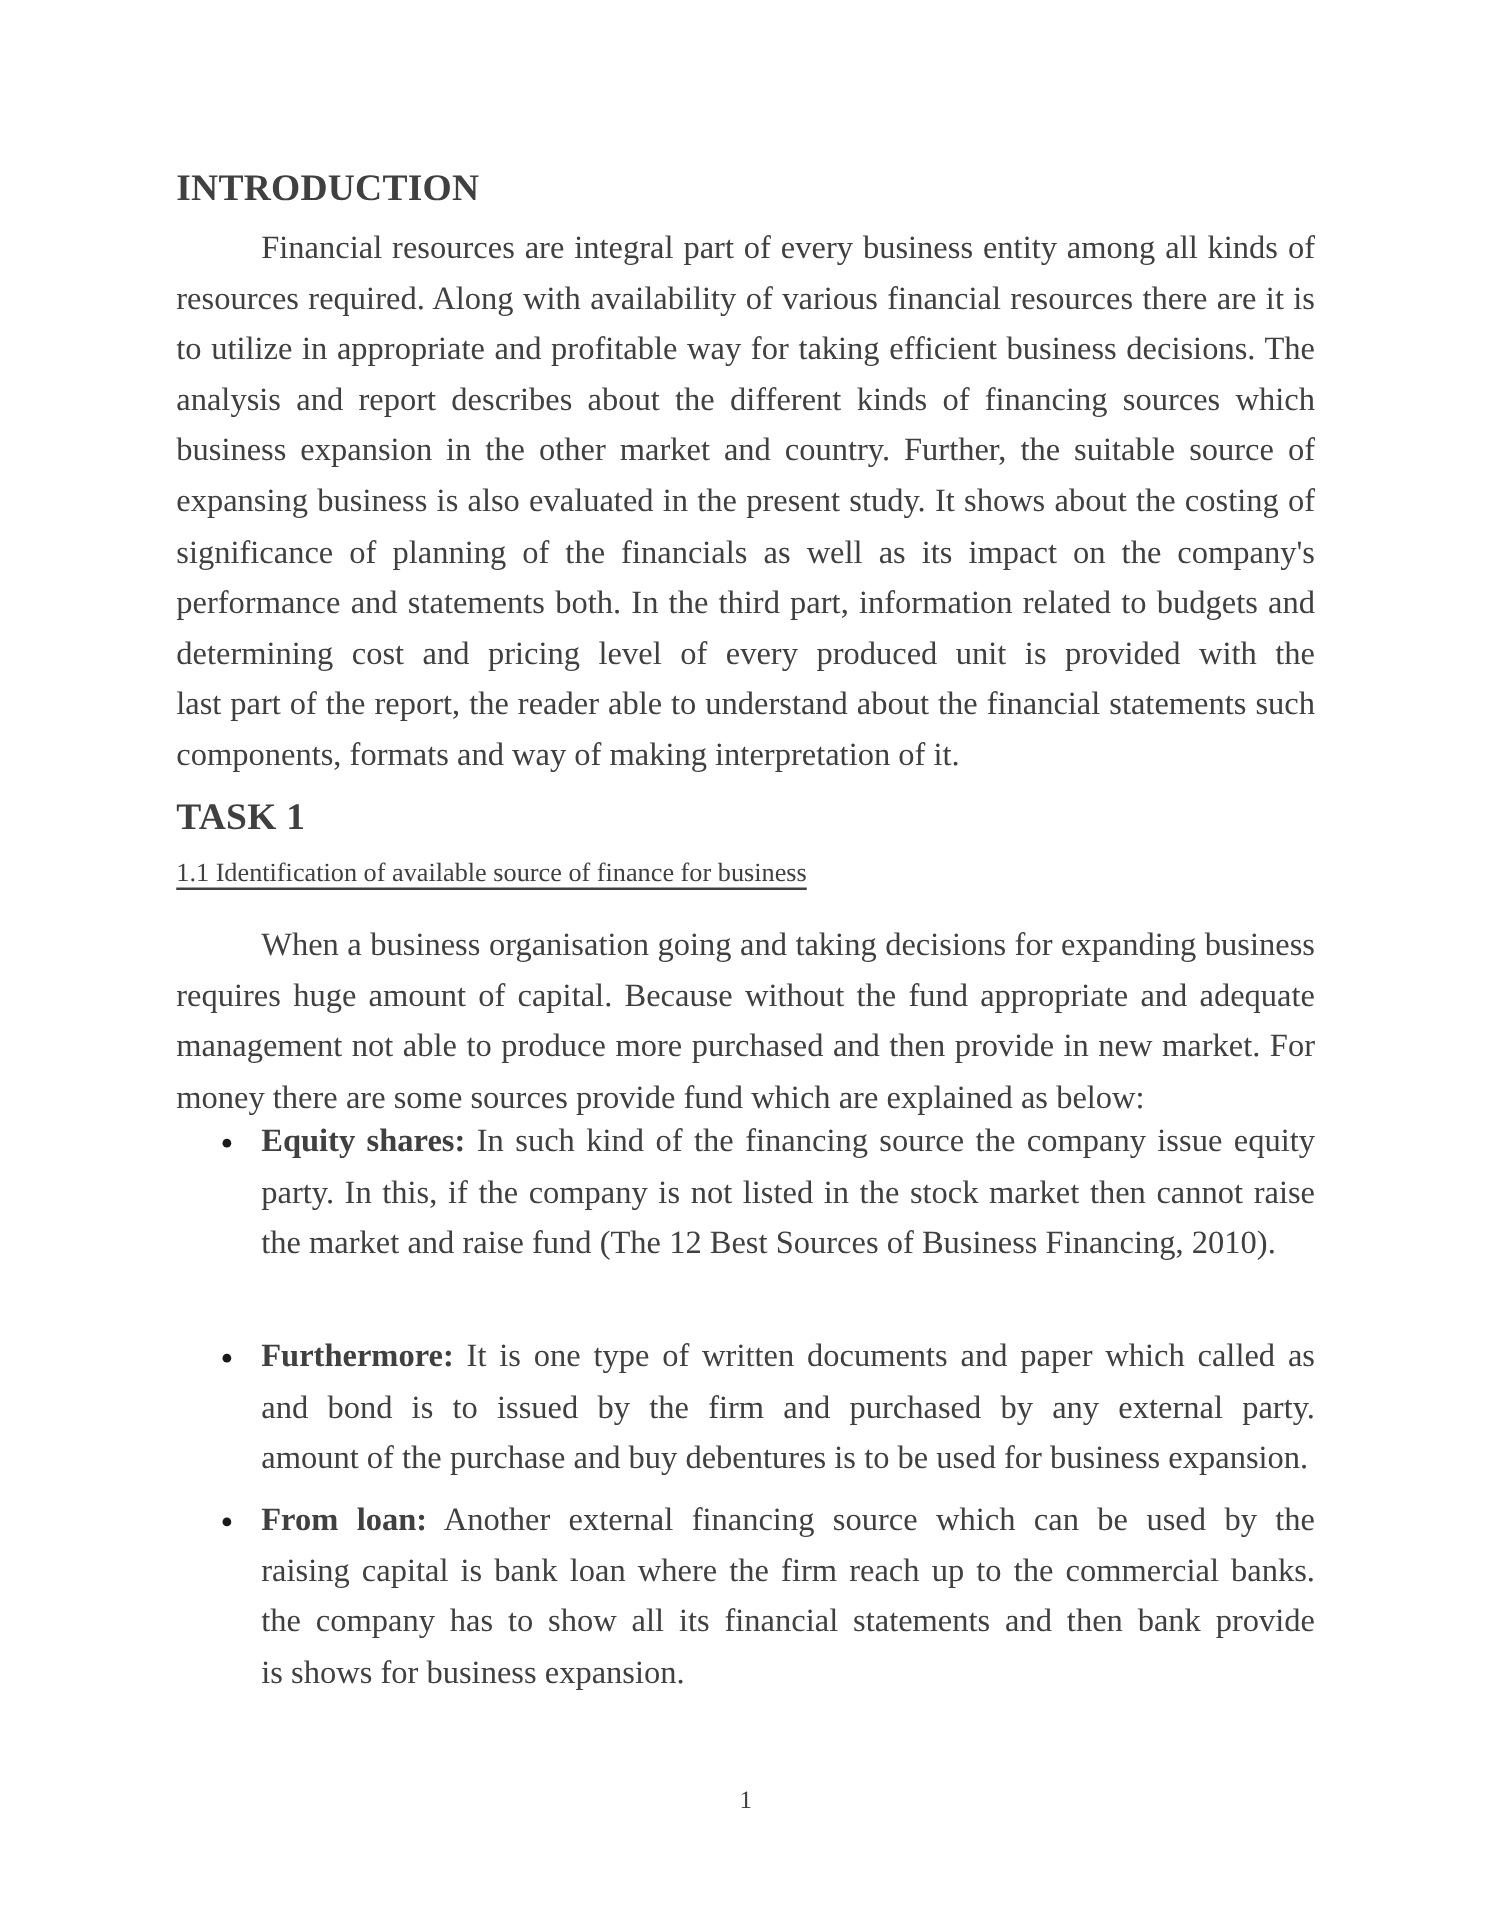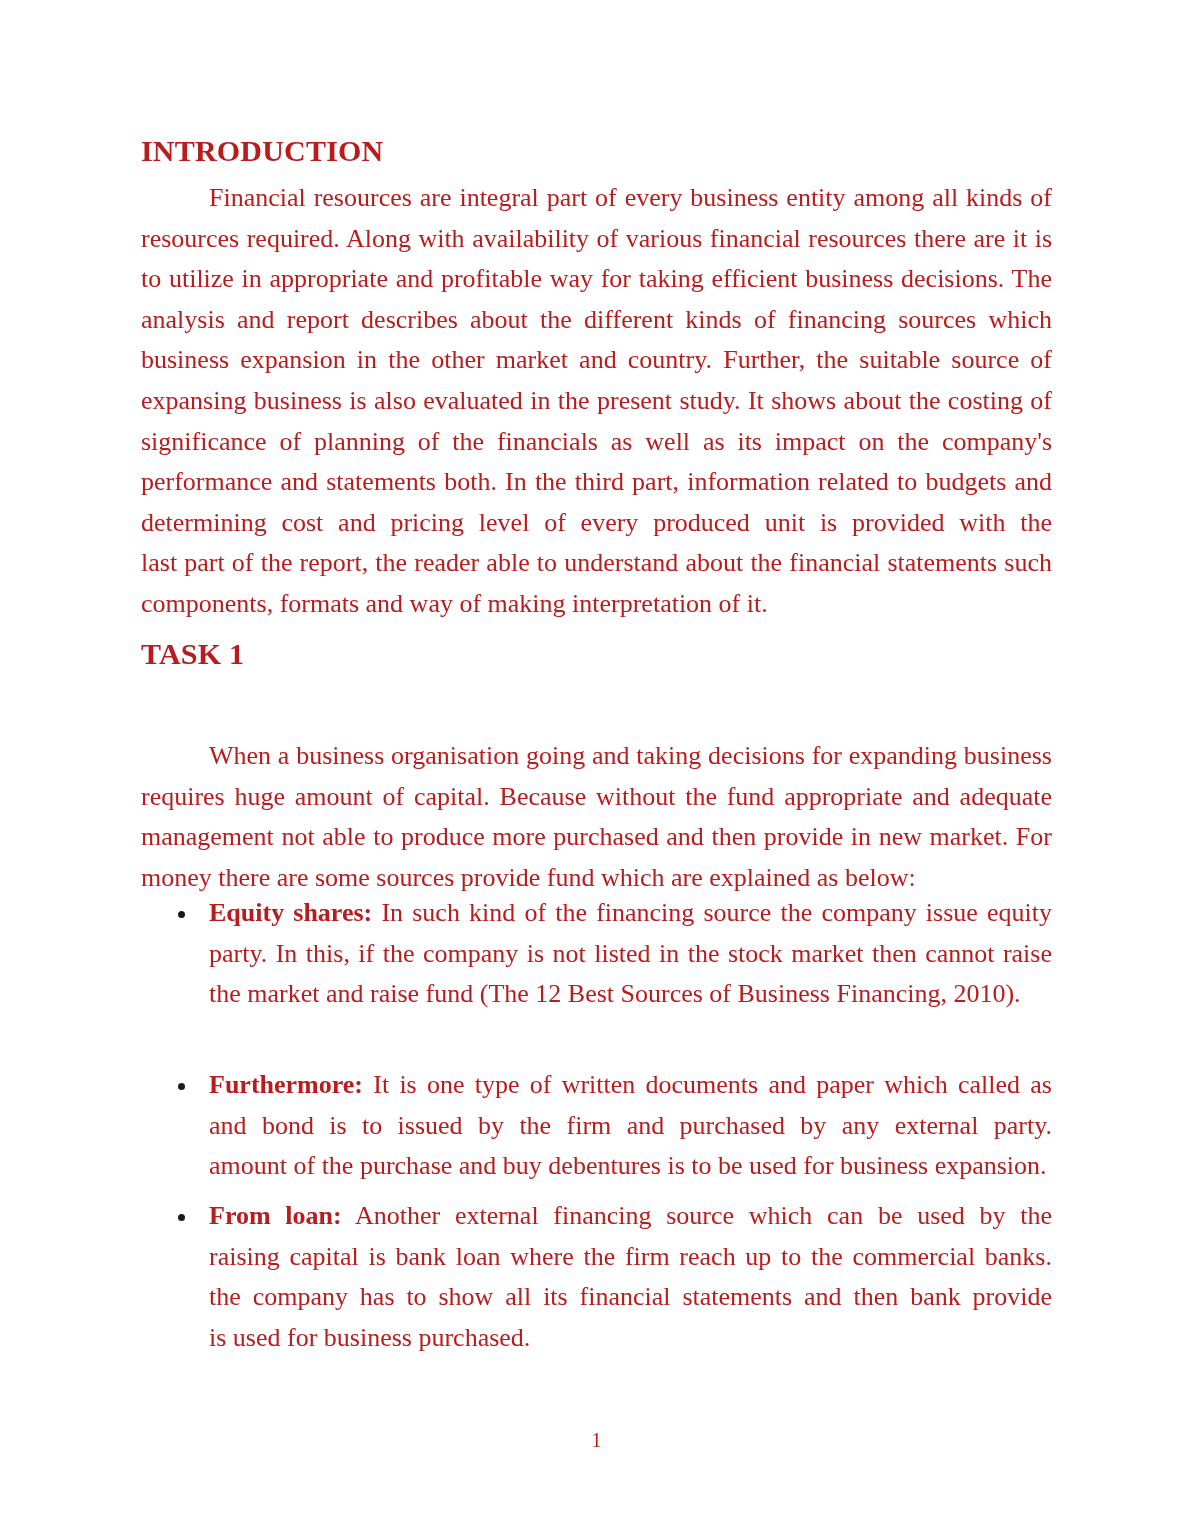--- a/index.html
+++ b/index.html
@@ -1,21 +1,21 @@
 <!DOCTYPE html>
 <html><head>
 <meta charset="utf-8">
 <style>
   html, body { margin: 0; padding: 0; background: #ffffff; }
   .page {
     position: relative;
     width: 1190px;
     height: 1540px;
     background: #ffffff;
-    color: #b91c1c;
+    color: #404040;
     font-family: "Liberation Serif", "DejaVu Serif", serif;
     overflow: hidden;
   }
   .content { position: absolute; left: 141px; top: 0; width: 911px; height: 1540px; }
   .block { position: absolute; left: 0; width: 911px; }
 
   .h1 {
     font-weight: bold;
     font-size: 30px;
     line-height: 40px;
@@ -78,20 +78,21 @@
         <div class="line">expansing business is also evaluated in the present study. It shows about the costing of finance,</div>
         <div class="line">significance of planning of the financials as well as its impact on the company's financial</div>
         <div class="line">performance and statements both. In the third part, information related to budgets and method for</div>
         <div class="line">determining cost and pricing level of every produced unit is provided with the example. From the</div>
         <div class="line">last part of the report, the reader able to understand about the financial statements such as key</div>
         <div class="line last">components, formats and way of making interpretation of it.</div>
       </div>
 
     <div class="block h1" style="top:634px">TASK 1</div>
 
+    <div class="block h2u" style="top:678px">1.1 Identification of available source of finance for business</div>
 
     <div class="block para" style="top:736px">
         <div class="line indent">When a business organisation going and taking decisions for expanding business then it</div>
         <div class="line">requires huge amount of capital. Because without the fund appropriate and adequate fund the</div>
         <div class="line">management not able to produce more purchased and then provide in new market. For raising</div>
         <div class="line last">money there are some sources provide fund which are explained as below:</div>
       </div>
 
     <div class="block bullet" style="top:893px">
       <span class="dot"></span>
@@ -110,20 +111,20 @@
           <div class="line last">amount of the purchase and buy debentures is to be used for business expansion.</div>
         </div>
     </div>
 
     <div class="block bullet" style="top:1196px">
       <span class="dot"></span>
       <div class="btext">
           <div class="line"><b>From loan:</b> Another external financing source which can be used by the company for</div>
           <div class="line">raising capital is bank loan where the firm reach up to the commercial banks. After that</div>
           <div class="line">the company has to show all its financial statements and then bank provide finance which</div>
-          <div class="line last">is used for business purchased.</div>
+          <div class="line last">is shows for business expansion.</div>
         </div>
     </div>
 
     <div class="pagenum" style="top:1420px">1</div>
 
   </div>
 </div>
 
 </body></html>

